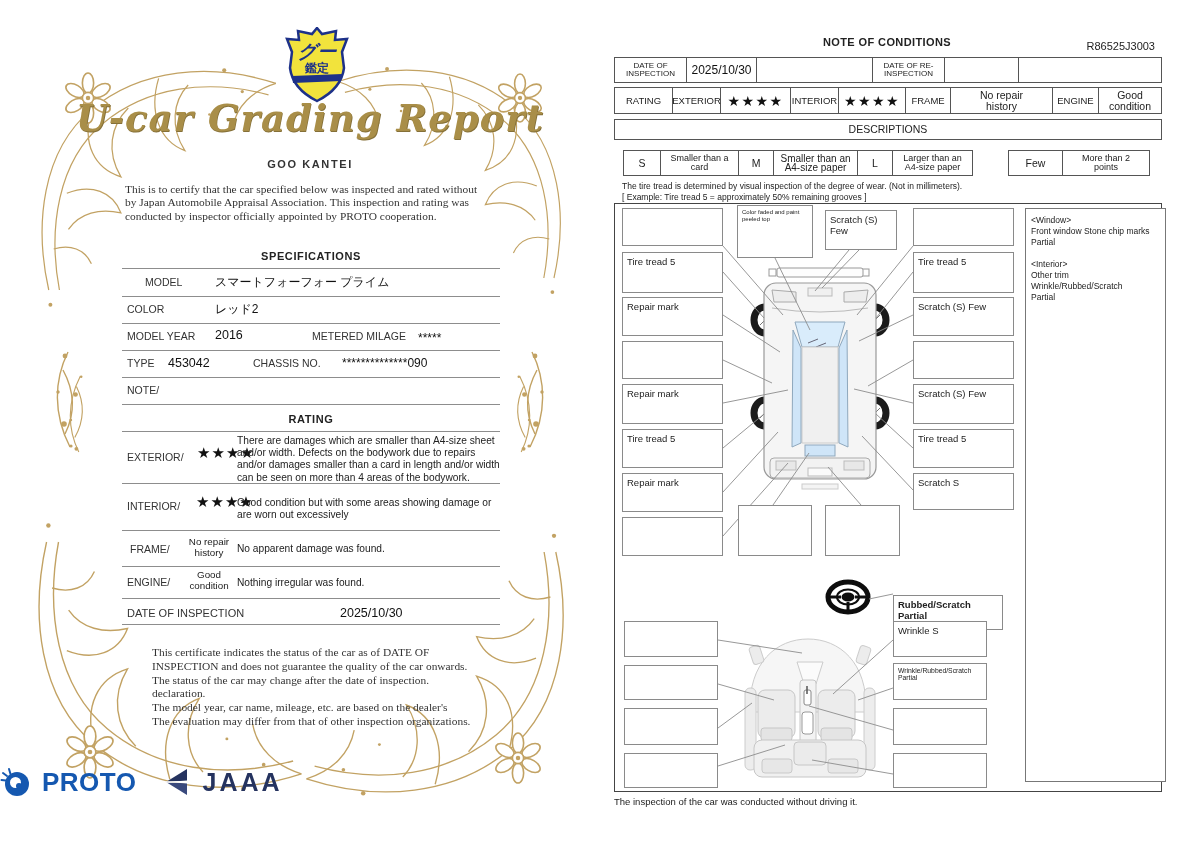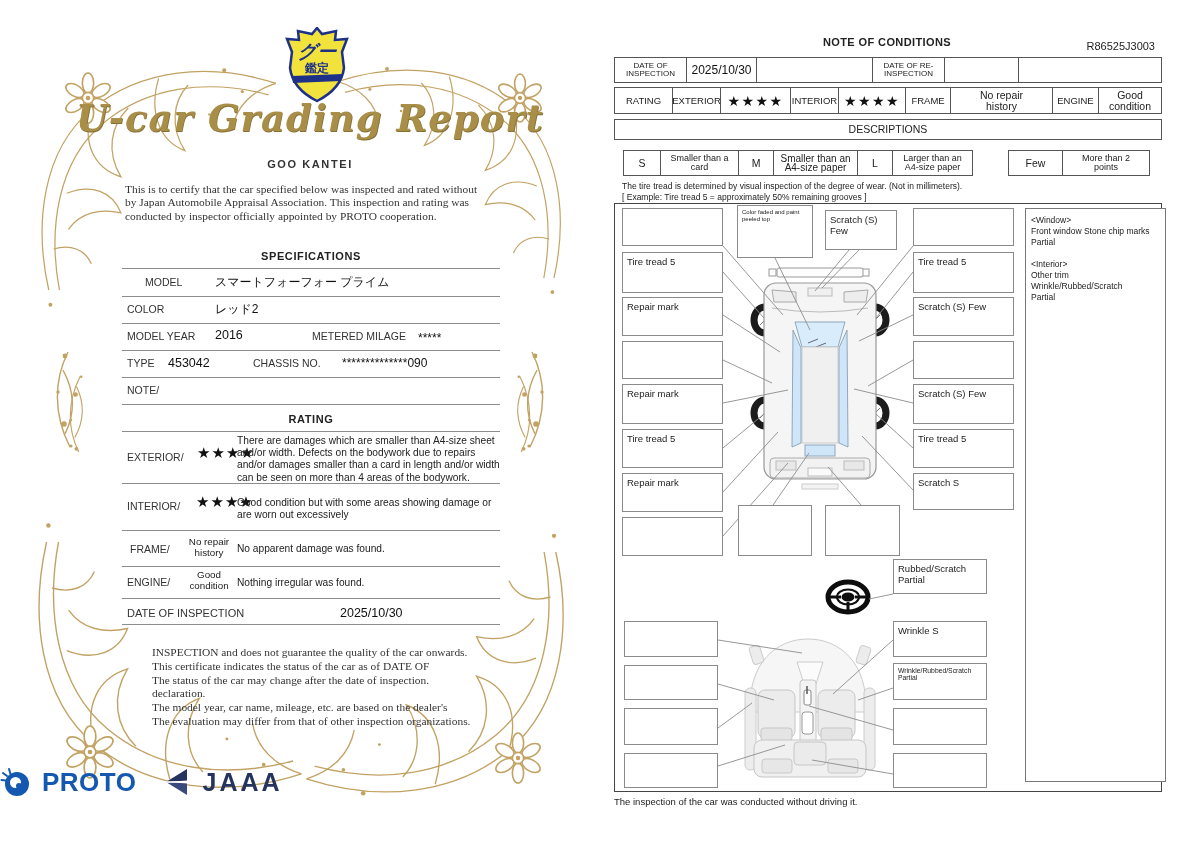--- a/index.html
+++ b/index.html
@@ -167,22 +167,22 @@
     <div class="rdesc" style="left:237px;top:543px;width:263px;">No apparent damage was found.</div>
 
     <span class="slabel" style="left:127px;top:576px;">ENGINE/</span>
     <div class="rgrade" style="left:180px;top:569px;width:58px;">Good condition</div>
     <div class="rdesc" style="left:237px;top:577px;width:263px;">Nothing irregular was found.</div>
 
     <span class="slabel" style="left:127px;top:607px;font-size:11px;">DATE OF INSPECTION</span>
     <span class="sval" style="left:340px;top:606px;font-size:12.5px;">2025/10/30</span>
 
     <div class="abs" style="left:152px;top:646px;width:360px;">
+      <div class="discline">This certificate indicates the status of the car as of DATE OF</div>
       <div class="discline">INSPECTION and does not guarantee the quality of the car onwards.</div>
-      <div class="discline">This certificate indicates the status of the car as of DATE OF</div>
       <div class="discline">The status of the car may change after the date of inspection.</div>
       <div class="discline">declaration.</div>
       <div class="discline">The model year, car name, mileage, etc. are based on the dealer's</div>
       <div class="discline">The evaluation may differ from that of other inspection organizations.</div>
     </div>
 
     <div class="logoRow">
       <svg width="30" height="30" viewBox="0 0 30 30">
         <g stroke="#1558b0" stroke-width="2" stroke-linecap="round">
           <line x1="3" y1="6" x2="7" y2="9"></line>
@@ -422,21 +422,21 @@
     <div class="lbox" style="left:213px;top:210px;width:72px;height:40px;">Scratch (S) Few</div>
 
     <div class="lbox" style="left:126px;top:505px;width:74px;height:51px;"></div>
     <div class="lbox" style="left:213px;top:505px;width:75px;height:51px;"></div>
 
     <div class="lbox" style="left:12px;top:621px;width:94px;height:36px;"></div>
     <div class="lbox" style="left:12px;top:665px;width:94px;height:35px;"></div>
     <div class="lbox" style="left:12px;top:708px;width:94px;height:37px;"></div>
     <div class="lbox" style="left:12px;top:753px;width:94px;height:35px;"></div>
 
-    <div class="lbox" style="left:281px;top:559px;width:94px;height:35px;">Rubbed/Scratch Partial</div>
+    <div class="lbox" style="left:281px;top:595px;width:110px;height:35px;font-weight:bold;">Rubbed/Scratch Partial</div>
     <div class="lbox" style="left:281px;top:621px;width:94px;height:36px;">Wrinkle S</div>
     <div class="lbox" style="left:281px;top:663px;width:94px;height:37px;font-size:6.8px;">Wrinkle/Rubbed/Scratch Partial</div>
     <div class="lbox" style="left:281px;top:708px;width:94px;height:37px;"></div>
     <div class="lbox" style="left:281px;top:753px;width:94px;height:35px;"></div>
 
     <div class="sidebar" style="left:413px;top:208px;width:141px;height:574px;">
       <div class="sbline">&lt;Window&gt;</div>
       <div class="sbline">Front window Stone chip marks</div>
       <div class="sbline">Partial</div>
       <div class="sbline"></div>

